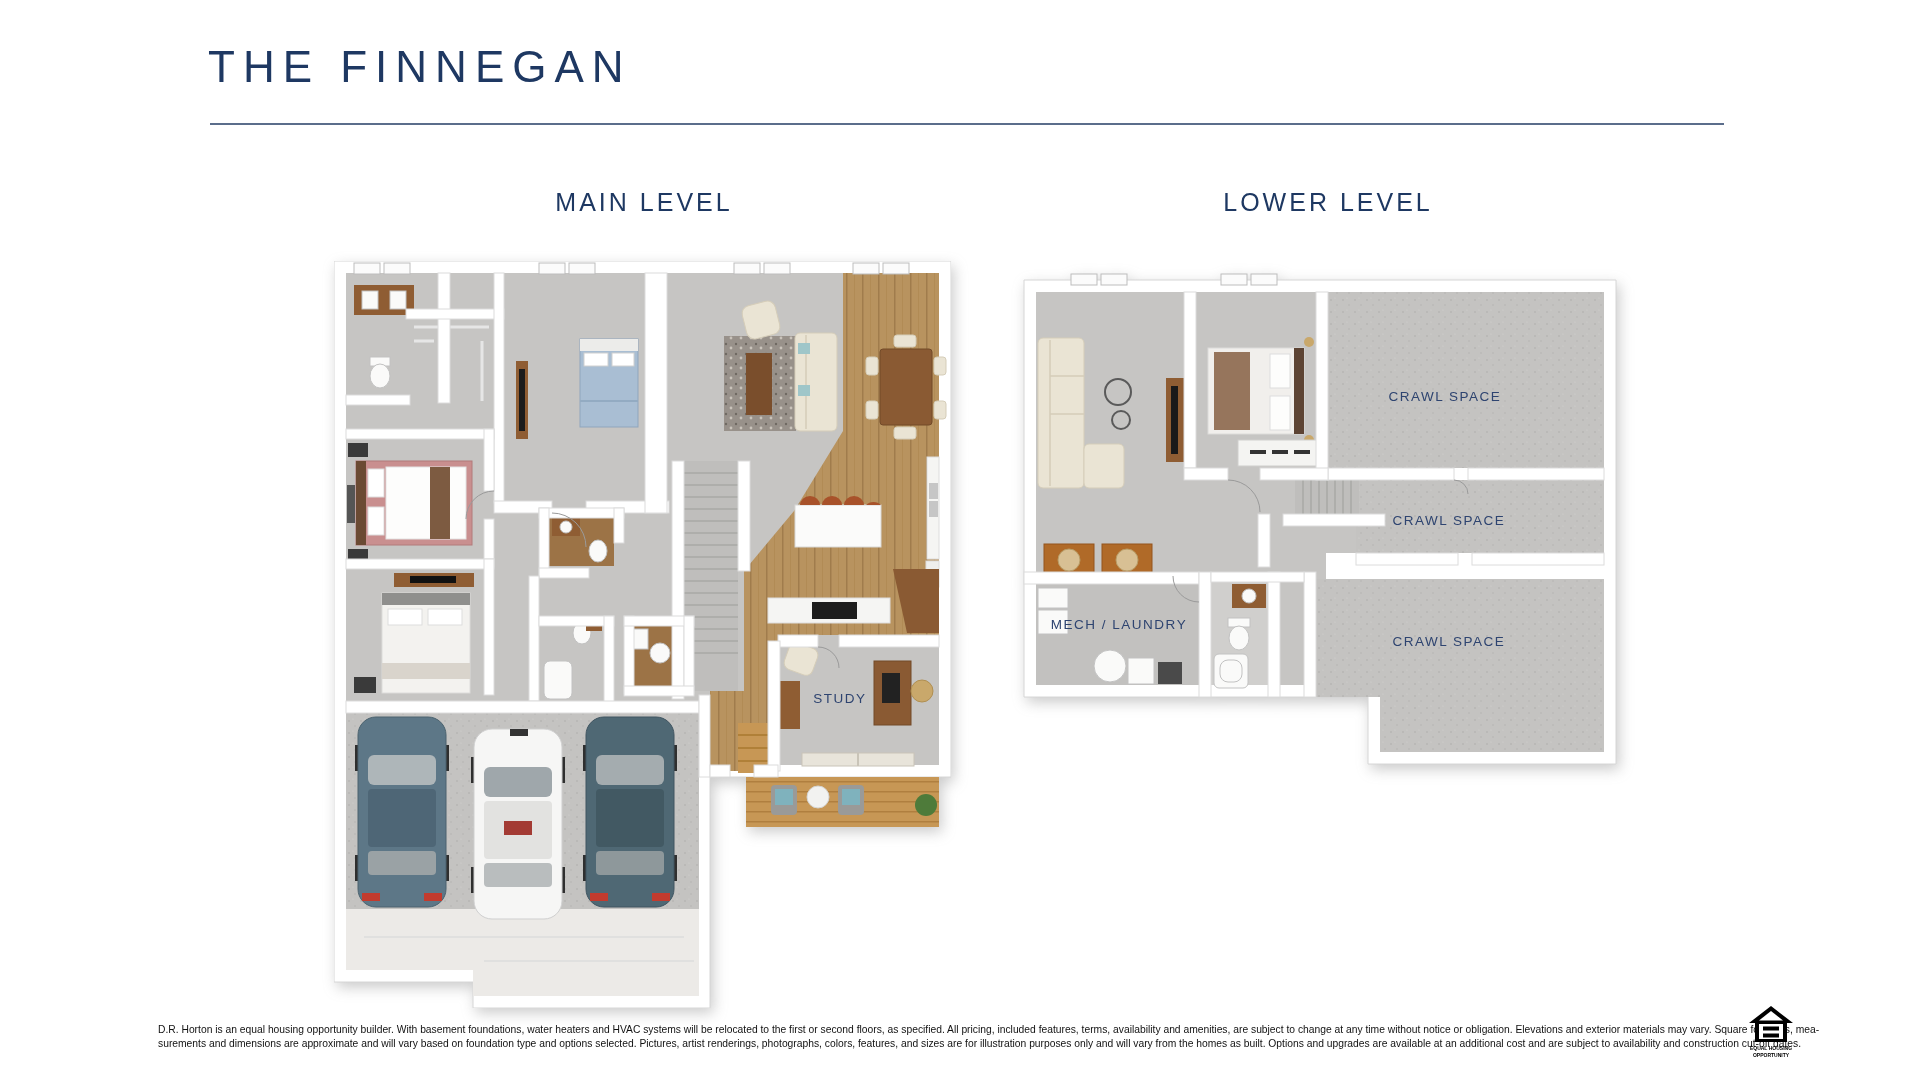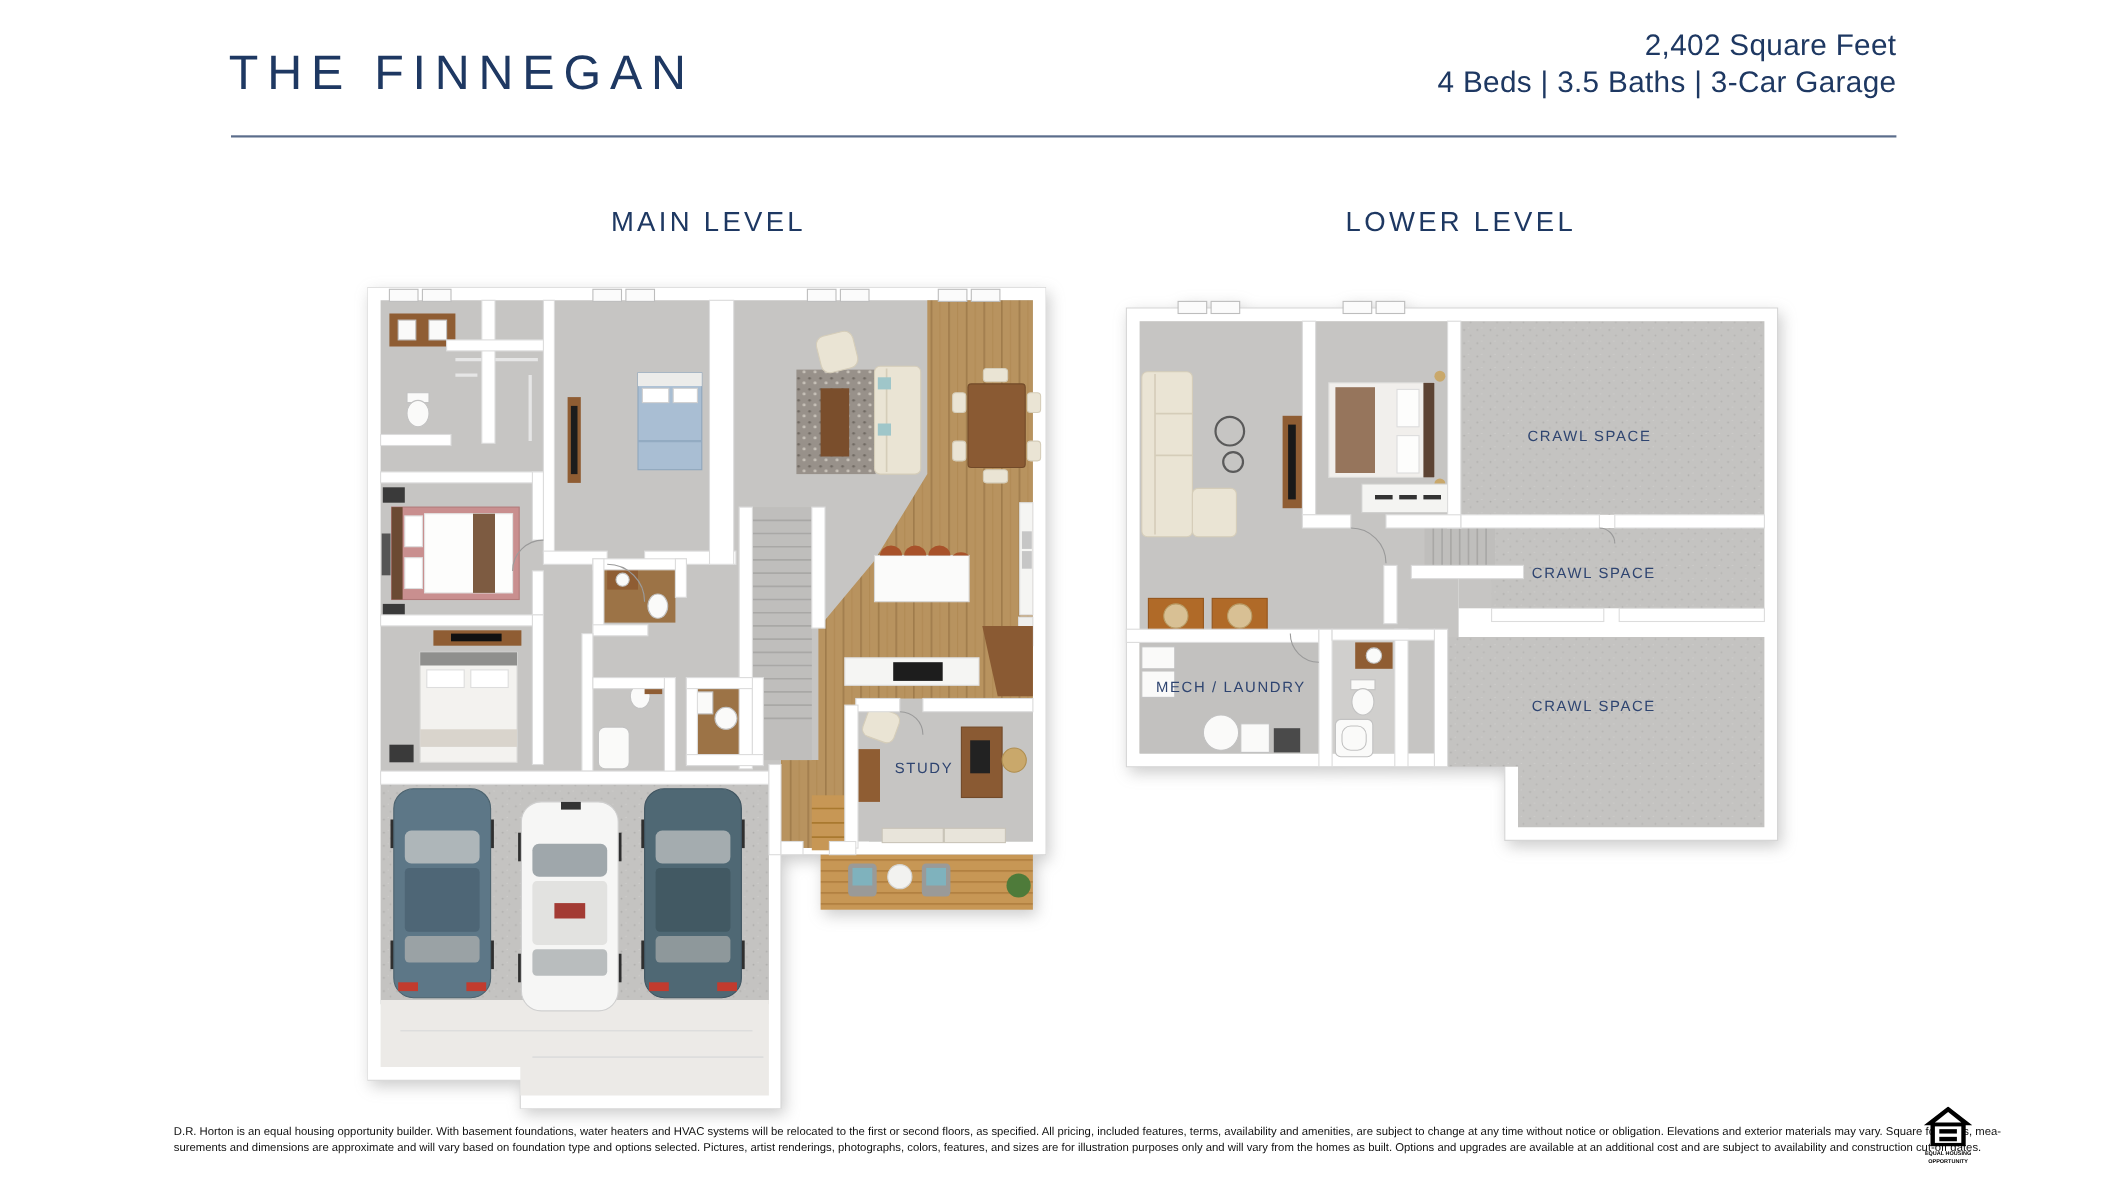--- a/index.html
+++ b/index.html
@@ -39,24 +39,20 @@
                 font-size:10.3px; line-height:13.5px; }
   .disclaimer div { white-space:nowrap; }
   .eho { position:absolute; left:1748px; top:1006px; width:46px; height:56px; }
 </style>
 </head>
 <body>
 
 <div id="page">
 
   <div class="title">THE FINNEGAN</div>
-  <div class="specs">
-    <div>2,402 Square Feet</div>
-    <div>4 Beds | 3.5 Baths | 3-Car Garage</div>
-  </div>
   <div class="rule"></div>
 
   <div class="plan-heading" id="lower-heading">LOWER LEVEL</div>
   <div class="plan-heading" id="main-heading">MAIN LEVEL</div>
 
   <svg id="main-plan" class="plan-svg" width="617" height="747" viewBox="0 0 617 747">
     <defs>
       <pattern id="plankV" width="16" height="16" patternUnits="userSpaceOnUse">
         <rect width="16" height="16" fill="#b8935f"></rect>
         <rect x="0" width="1.5" height="16" fill="#a07c4c"></rect>

